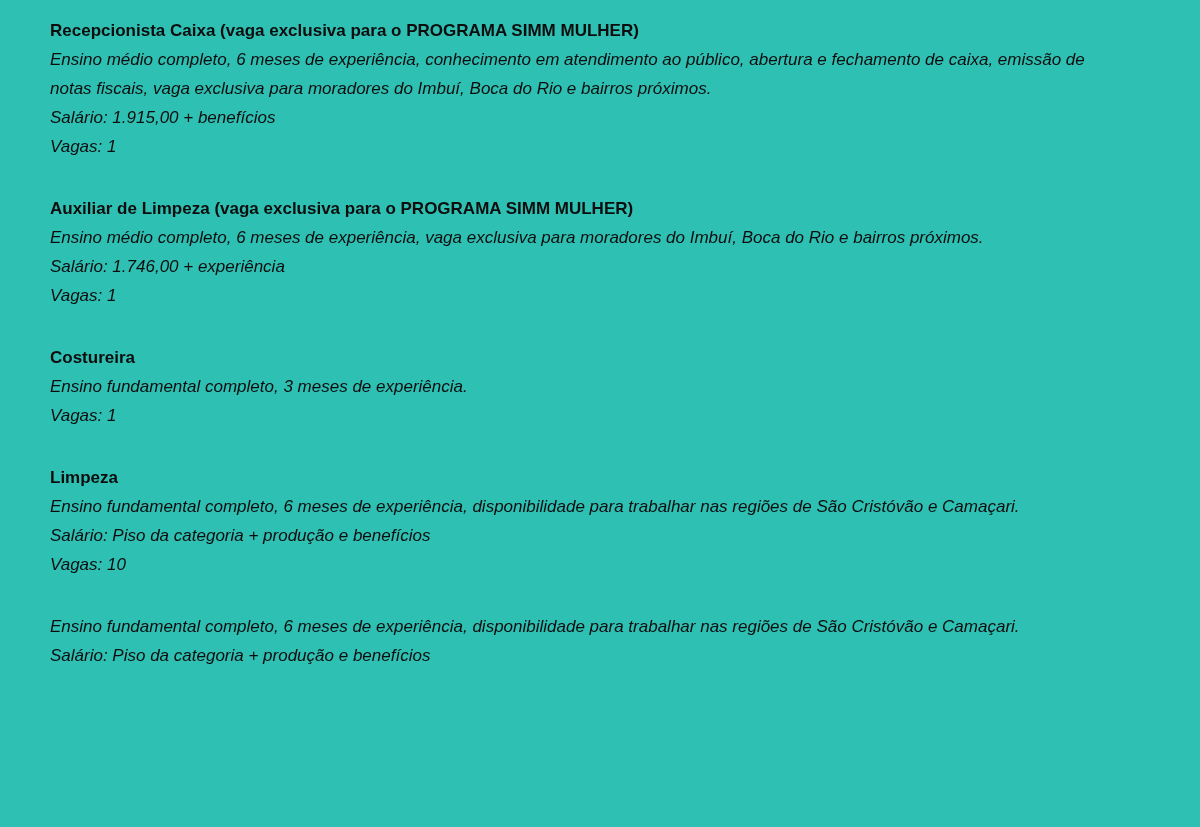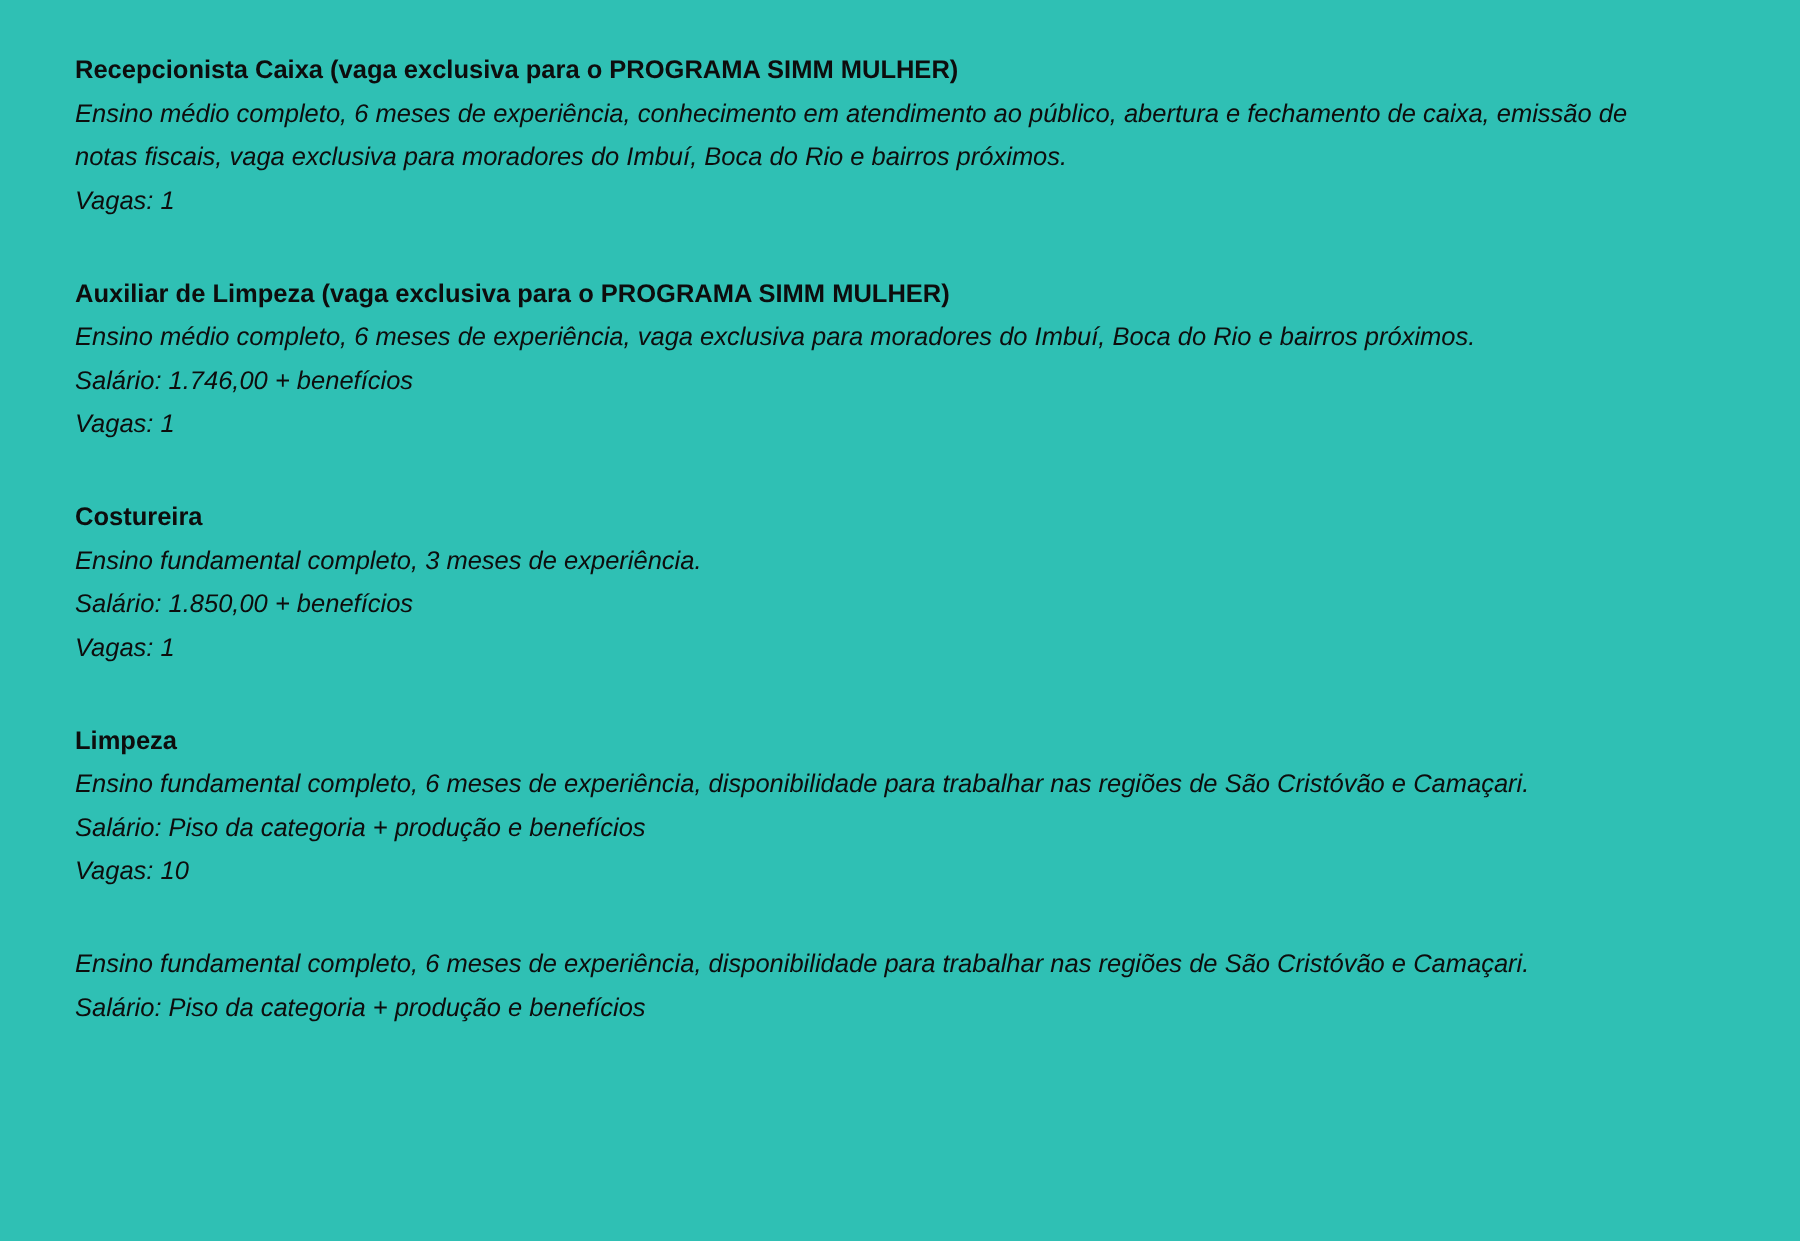--- a/index.html
+++ b/index.html
@@ -15,21 +15,20 @@
     overflow: hidden;
   }
   .page {
     padding: 16px 70px 0 50px;
     box-sizing: border-box;
   }
   .job {
     max-width: 1080px;
     font-size: 17px;
     line-height: 29px;
-    margin-top: 16px;
   }
   .job + .job {
     margin-top: 33px;
   }
   .job-title {
     margin: 0;
     font-size: 17px;
     line-height: 29px;
     font-weight: bold;
   }
@@ -39,34 +38,34 @@
   }
 </style>
 </head>
 <body>
 
 <div class="page">
 
   <section class="job">
     <h2 class="job-title">Recepcionista Caixa (vaga exclusiva para o PROGRAMA SIMM MULHER)</h2>
     <p class="job-desc">Ensino médio completo, 6 meses de experiência, conhecimento em atendimento ao público, abertura e fechamento de caixa, emissão de notas fiscais, vaga exclusiva para moradores do Imbuí, Boca do Rio e bairros próximos.</p>
+    <p class="job-salary">Salário: 1.915,00 + benefícios</p>
     <p class="job-vacancies">Vagas: 1</p>
   </section>
 
   <section class="job">
     <h2 class="job-title">Auxiliar de Limpeza (vaga exclusiva para o PROGRAMA SIMM MULHER)</h2>
     <p class="job-desc">Ensino médio completo, 6 meses de experiência, vaga exclusiva para moradores do Imbuí, Boca do Rio e bairros próximos.</p>
-    <p class="job-salary">Salário: 1.746,00 + benefícios</p>
+    <p class="job-salary">Salário: 1.746,00 + experiência</p>
     <p class="job-vacancies">Vagas: 1</p>
   </section>
 
   <section class="job">
     <h2 class="job-title">Costureira</h2>
     <p class="job-desc">Ensino fundamental completo, 3 meses de experiência.</p>
-    <p class="job-salary">Salário: 1.850,00 + benefícios</p>
     <p class="job-vacancies">Vagas: 1</p>
   </section>
 
   <section class="job">
     <h2 class="job-title">Limpeza</h2>
     <p class="job-desc">Ensino fundamental completo, 6 meses de experiência, disponibilidade para trabalhar nas regiões de São Cristóvão e Camaçari.</p>
     <p class="job-salary">Salário: Piso da categoria + produção e benefícios</p>
     <p class="job-vacancies">Vagas: 10</p>
   </section>
 

